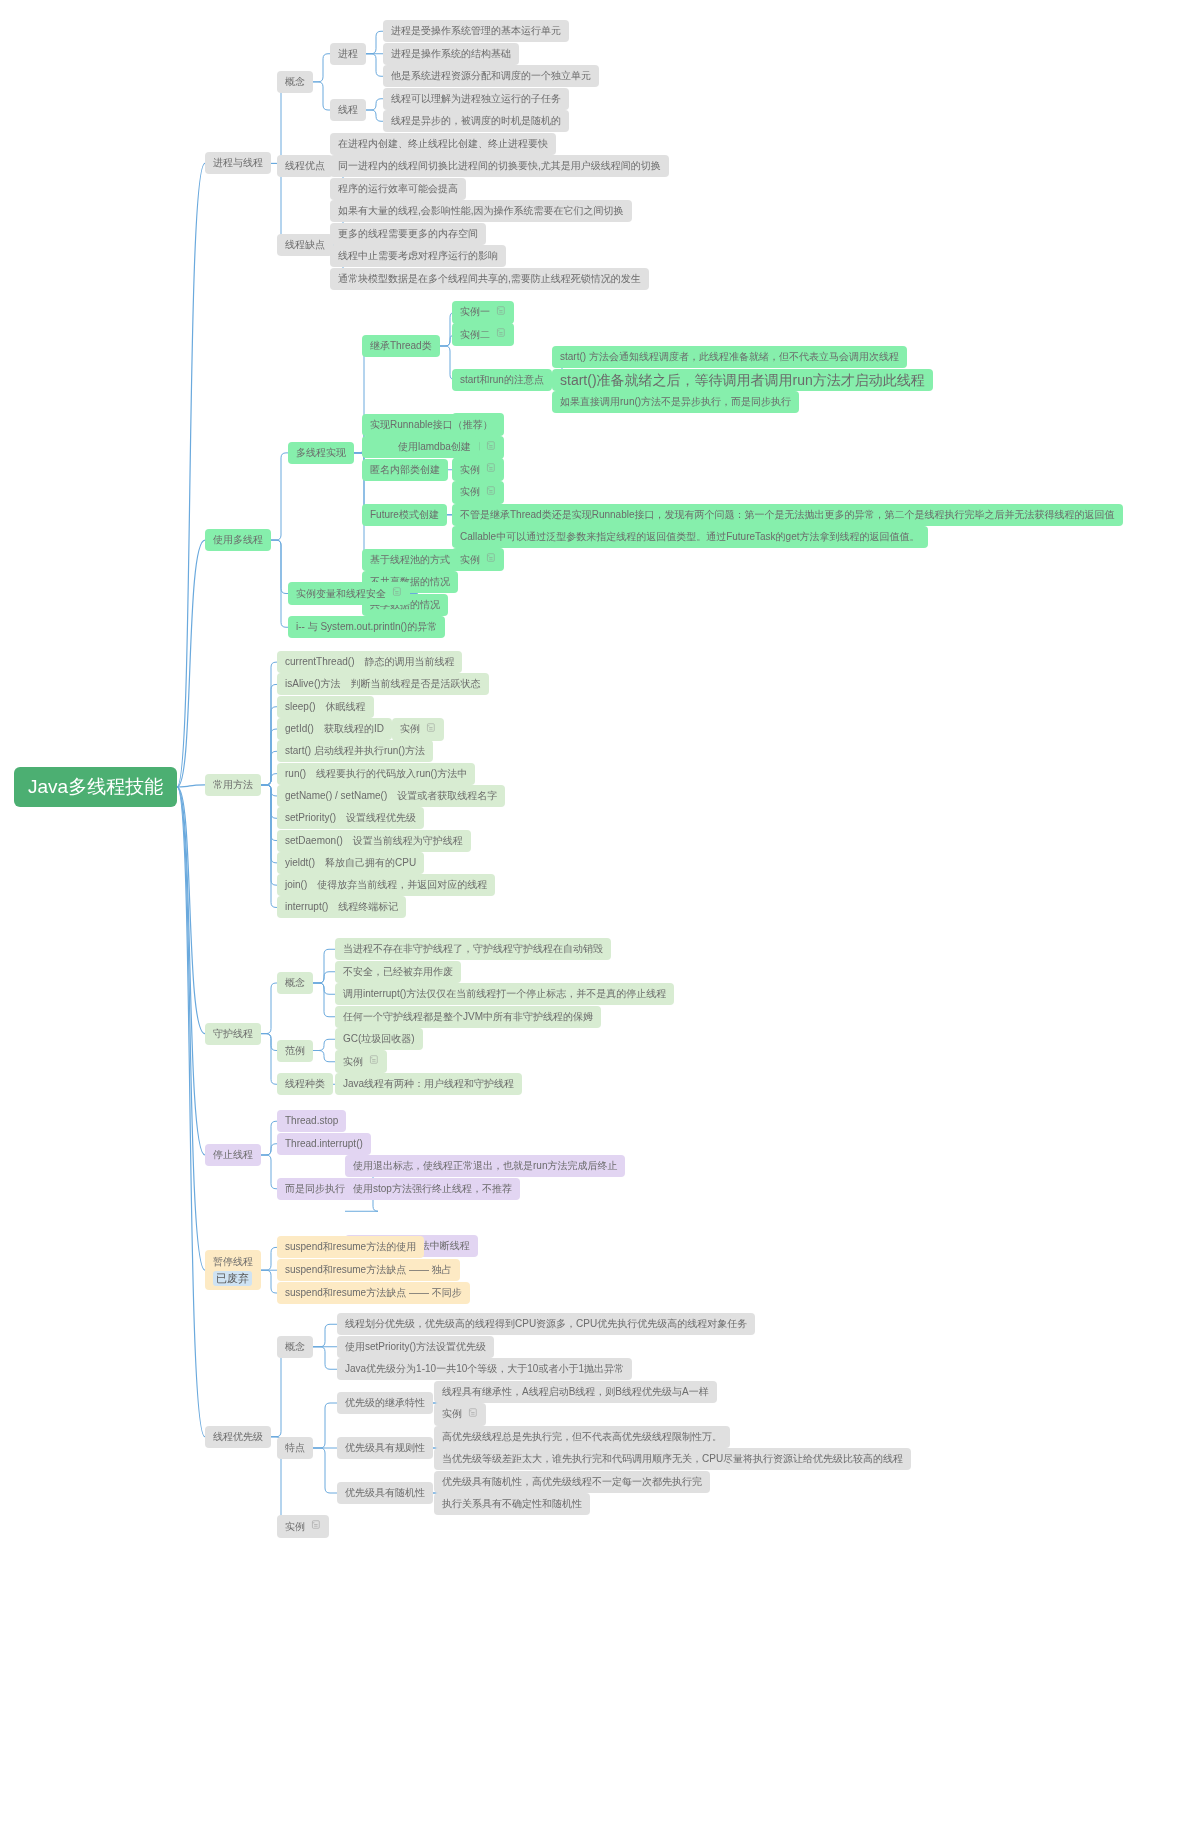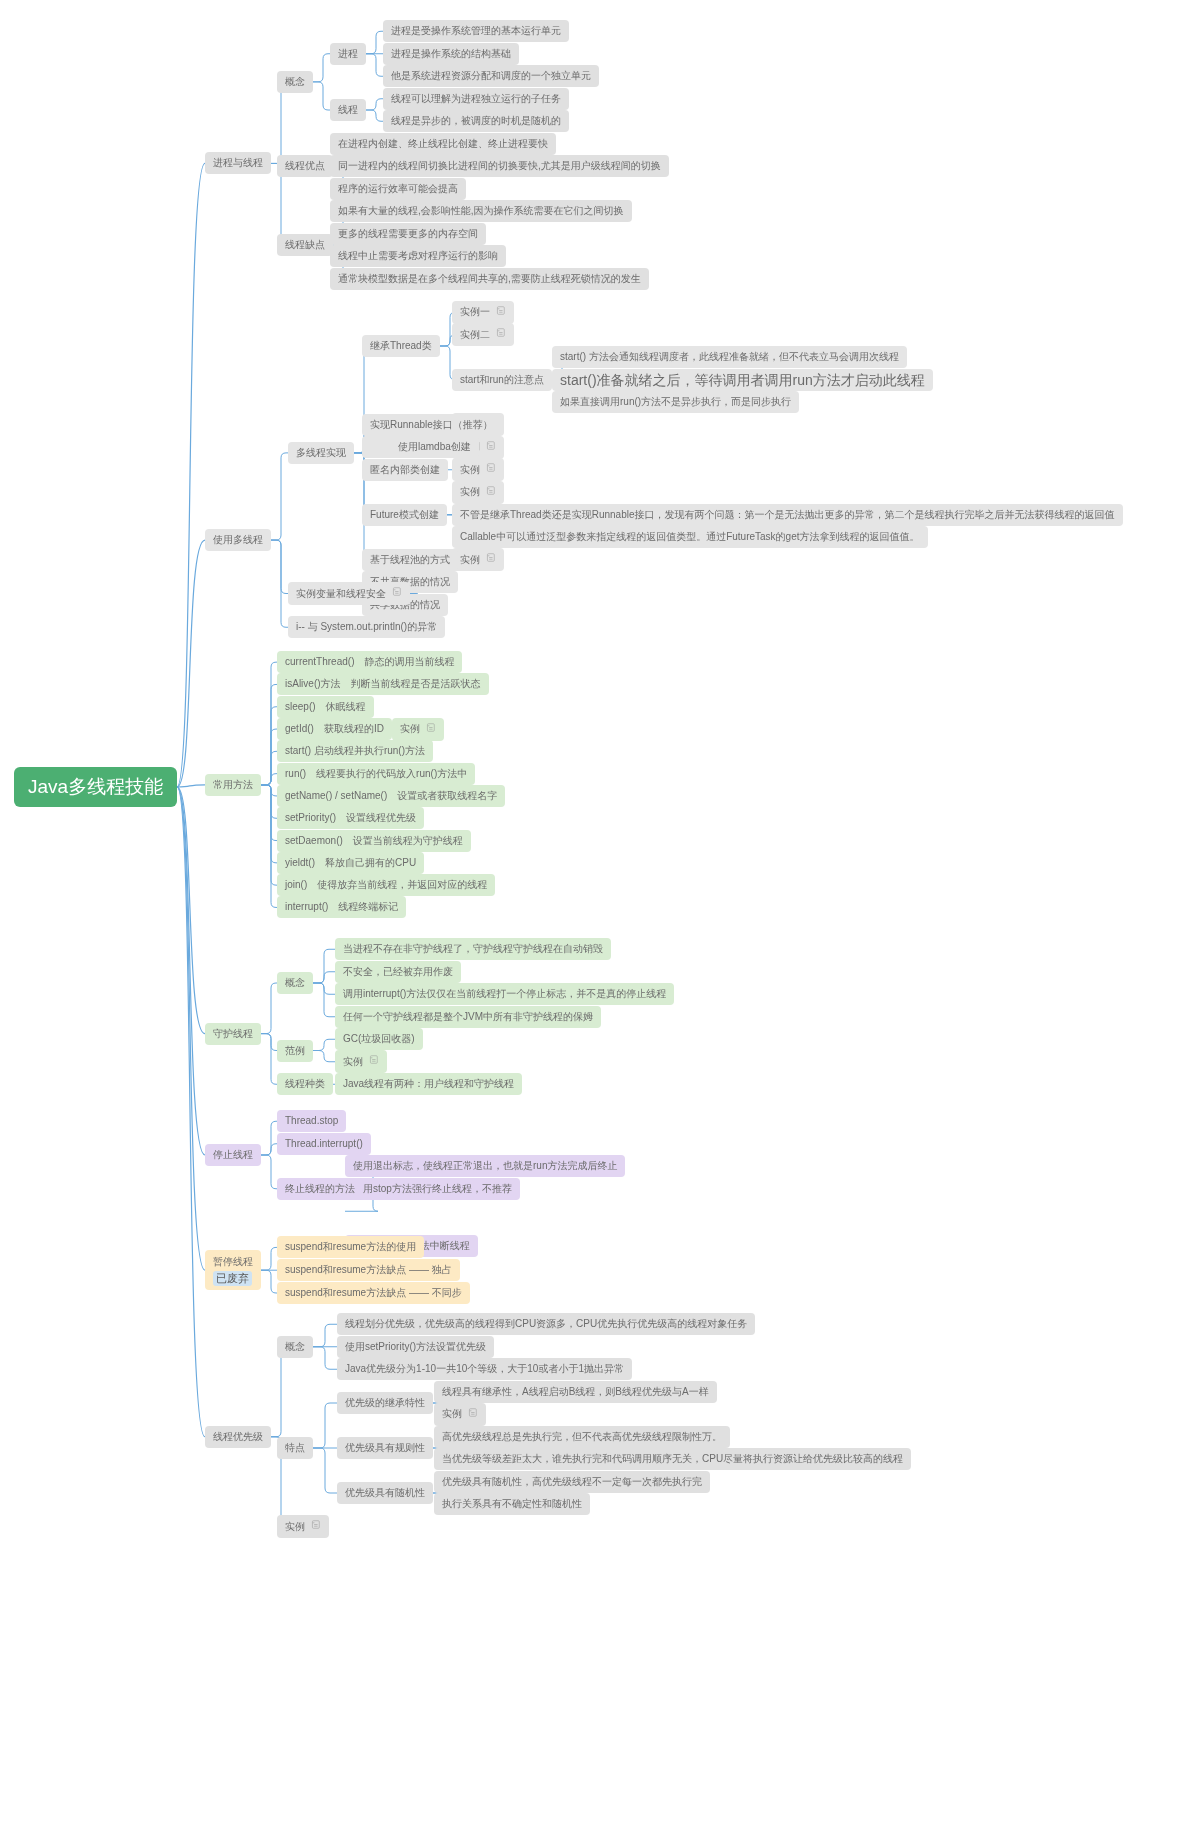--- a/index.html
+++ b/index.html
@@ -5,21 +5,21 @@
   html,body{margin:0;padding:0;background:#000;}
   body{font-family:"Liberation Sans","DejaVu Sans",sans-serif;}
   #canvas{position:relative;width:1184px;height:1843px;background:#fff;overflow:hidden;}
   #links{position:absolute;left:0;top:0;width:1184px;height:1843px;pointer-events:none;}
   .node{position:absolute;box-sizing:border-box;border-radius:4px;
         font-size:11.5px;line-height:14px;color:#5a5a5a;white-space:nowrap;
         padding:4px 8px;display:flex;align-items:center;}
   .root{background:#4caf72;color:#fff;font-size:19px;line-height:24px;
         border-radius:6px;padding:8px 14px;font-weight:400;}
   .gray{background:#e0e0e0;color:#6b6b6b;}
-  .pink{background:#e5e5e5;color:#6b6b6b;}
+  .pink{background:#86efac;color:#6b6b6b;}
   .green{background:#d8ecd2;color:#6b6b6b;}
   .purple{background:#e2d5f2;color:#6b6b6b;}
   .yellow{background:#fdeac4;color:#6b6b6b;}
   .badge{display:inline-block;margin-left:5px;opacity:.55;}
   .tag{display:inline-block;background:#cfe3f3;color:#5a5a5a;border-radius:3px;
        padding:0 3px;font-size:11px;margin-top:2px;}
   .twoline{flex-direction:column;align-items:flex-start;line-height:15px;}
 </style>
 </head>
 <body>
@@ -376,21 +376,21 @@
       <div class="node purple" style="left: 345px; top: 1155.25px; font-size: 10px;">
         <span>使用退出标志，使线程正常退出，也就是run方法完成后终止</span>
       </div>
       <div class="node purple" style="left: 345px; top: 1177.75px; font-size: 10px;">
         <span>使用stop方法强行终止线程，不推荐</span>
       </div>
       <div class="node purple" style="left: 345px; top: 1200.25px; font-size: 10px; margin-top: 35px;">
         <span>使用interrupt方法中断线程</span>
       </div>
       <div class="node purple" style="left: 277px; top: 1177.75px; font-size: 10px;">
-        <span>终止线程的方法</span>
+        <span>而是同步执行</span>
       </div>
       <div class="node purple" style="left: 205px; top: 1144px; font-size: 10px;">
         <span>停止线程</span>
       </div>
       <div class="node yellow" style="left: 277px; top: 1236.4px; font-size: 10px;">
         <span>suspend和resume方法的使用</span>
       </div>
       <div class="node yellow" style="left: 277px; top: 1259.2px; font-size: 10px;">
         <span>suspend和resume方法缺点 —— 独占</span>
       </div>

